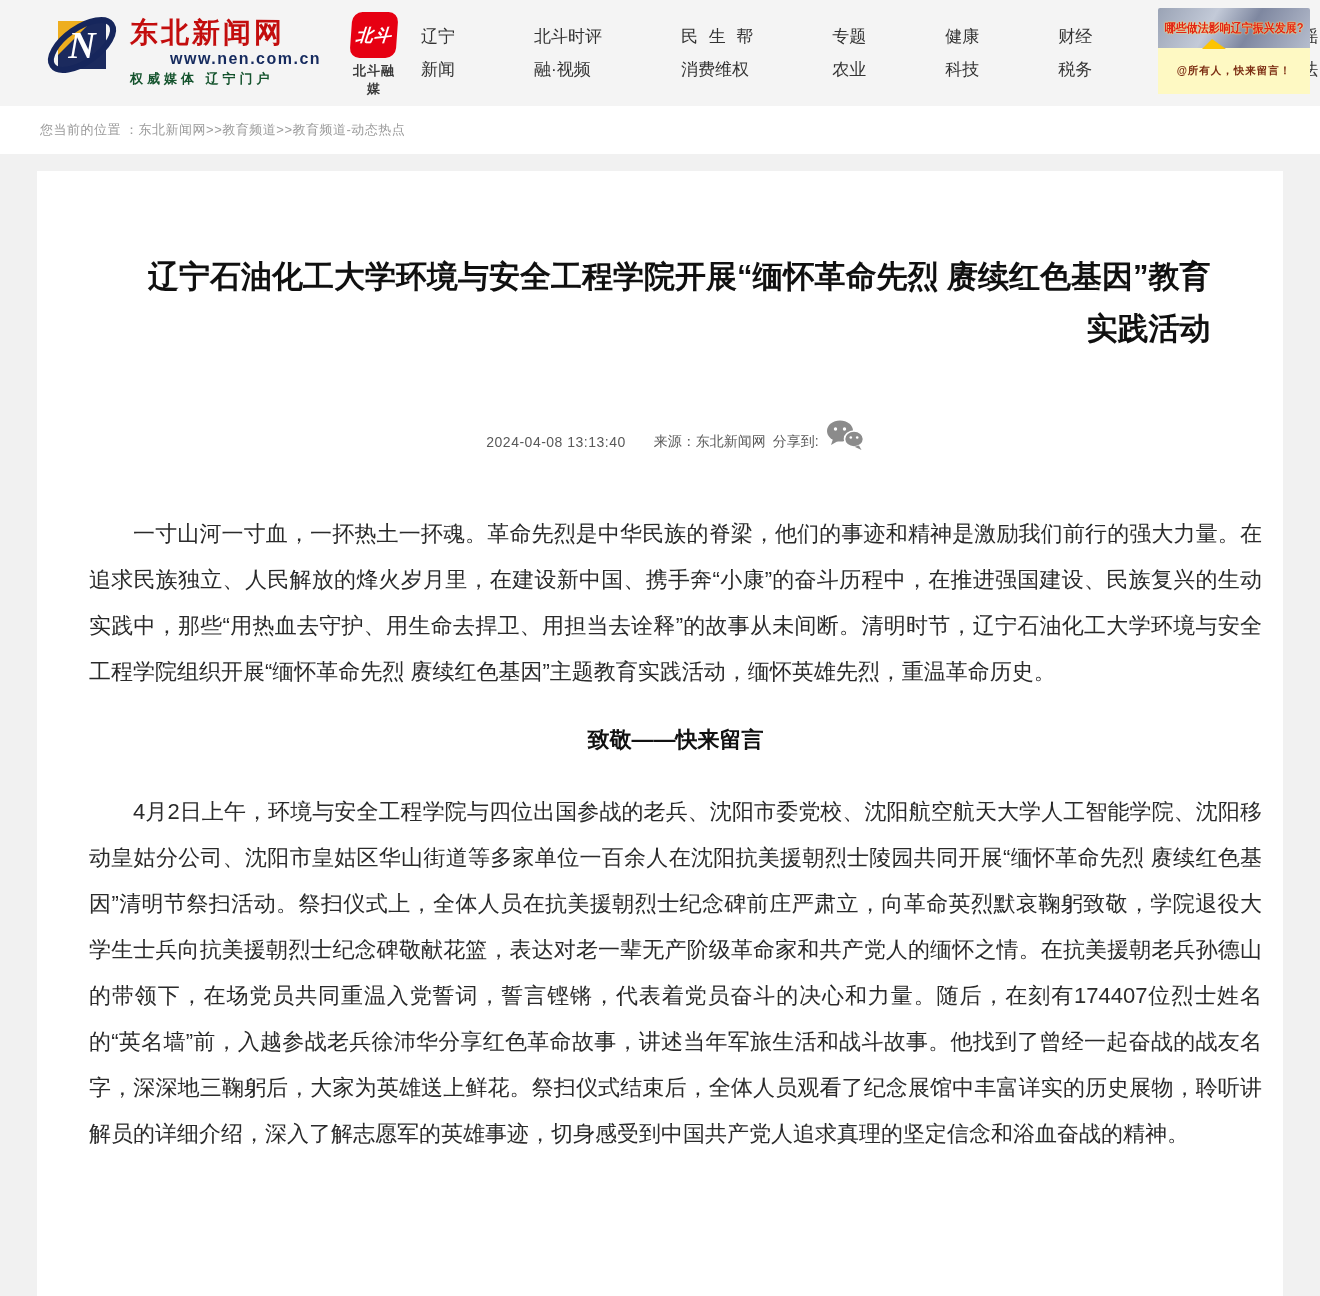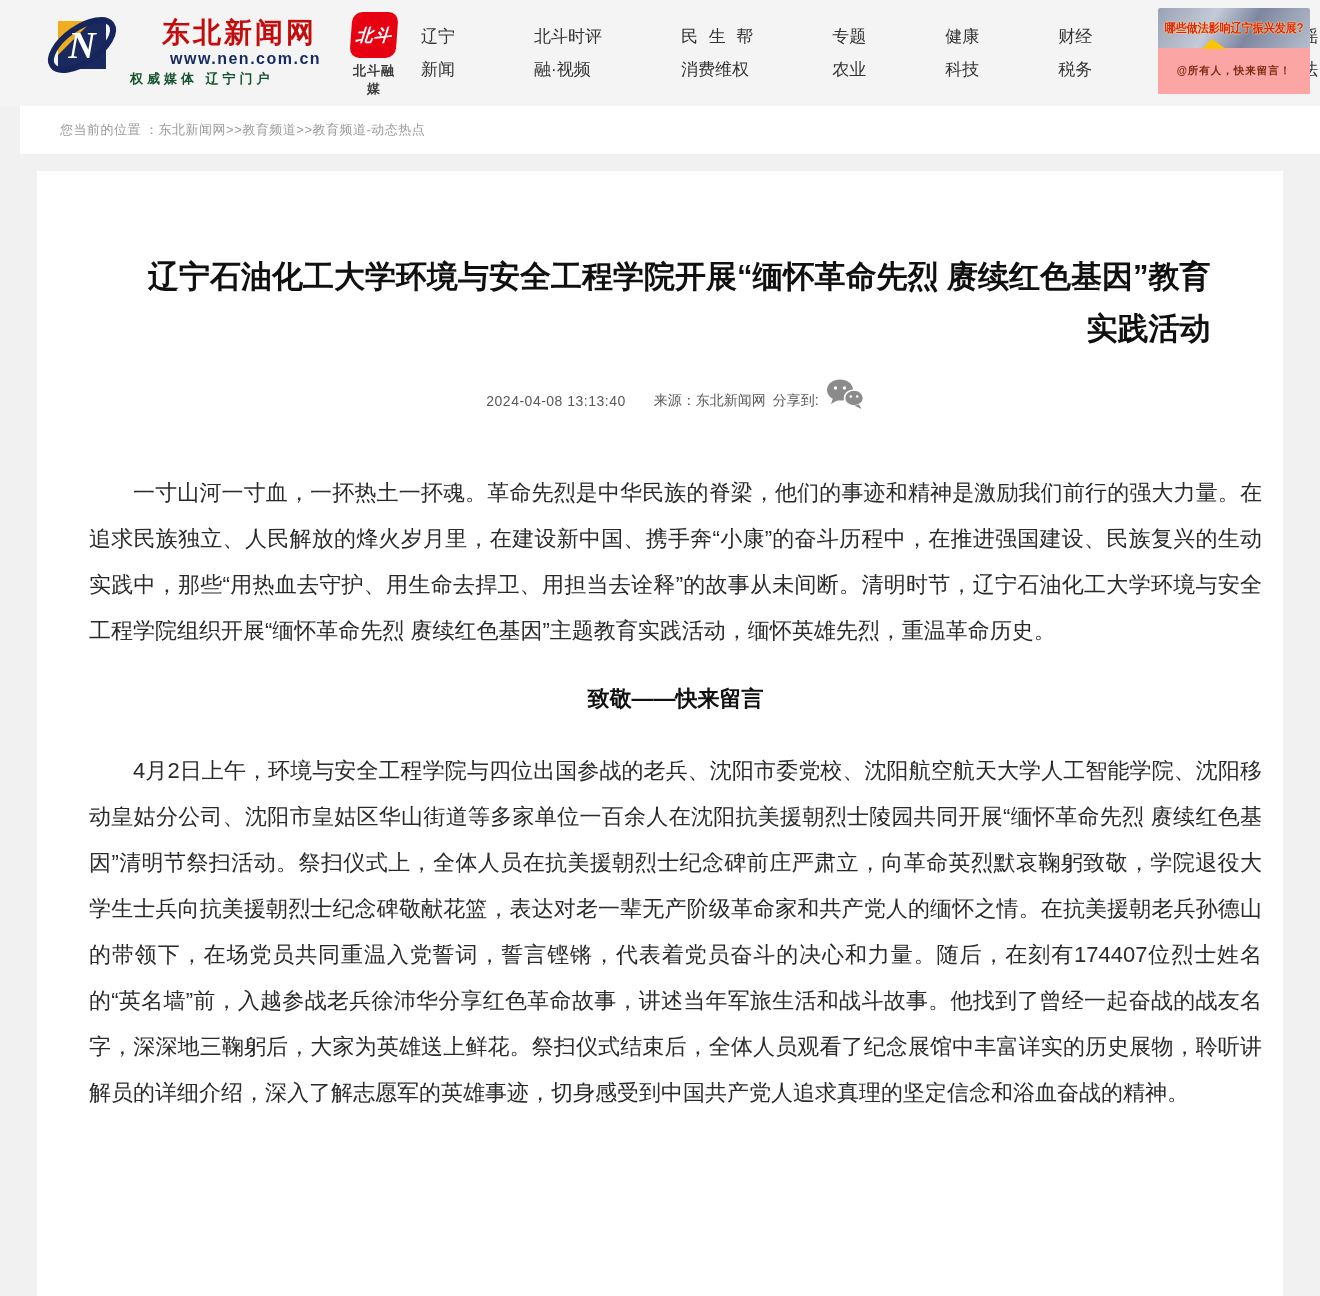--- a/index.html
+++ b/index.html
@@ -20,21 +20,20 @@
     align-items: center;
     padding-left: 38px;
     position: relative;
   }
   .logo-wrap { display: flex; align-items: center; }
   .logo-graphic { width: 88px; height: 88px; flex: 0 0 auto; }
   .logo-text { margin-left: 4px; }
   .site-name {
     color: #c30d0d; font-size: 28px; font-weight: bold; letter-spacing: 3px;
     line-height: 30px;
-    margin-left: 32px;
   }
   .site-url { color: #152a5e; font-size: 16px; font-weight: bold; letter-spacing: 1.5px; line-height: 22px; margin-left: 40px; }
   .slogan { color: #14532d; font-size: 13px; font-weight: bold; letter-spacing: 4px; line-height: 18px; }
 
   .vdivider { width: 2px; height: 54px; background: #c9c9c9; margin: 0 14px 0 16px; }
 
   .beidou { text-align: center; margin-top: 4px; }
   .beidou-square {
     width: 46px; height: 46px; background: #e60012; border-radius: 10px;
     color: #fff; font-weight: bold; font-style: italic; font-size: 17px;
@@ -59,54 +58,53 @@
     height: 40px;
     background: linear-gradient(120deg, #9aa3b5 0%, #c3cad8 35%, #7e87a0 60%, #b6bdcd 100%);
     display: flex; align-items: center; justify-content: center;
   }
   .banner-line1 {
     color: #e02318; font-weight: bold; font-size: 11px; white-space: nowrap;
     text-shadow: 0 0 2px #ffe27a, 0 0 1px #ffe27a;
     transform: scaleY(1.1);
   }
   .banner-bottom {
-    height: 46px; background: #fca5a5; position: relative;
+    height: 46px; background: #fef9c3; position: relative;
     display: flex; align-items: center; justify-content: center;
   }
   .banner-bottom::before {
     content: ""; position: absolute; top: -9px; left: 44px;
     border-left: 10px solid transparent; border-right: 14px solid transparent;
     border-bottom: 10px solid #fdc400;
   }
   .banner-line2 { color: #7c2d12; font-weight: bold; font-size: 10.5px; letter-spacing: 1px; }
 
   
   .breadcrumb-bar {
     background: #ffffff; height: 48px;
     display: flex; align-items: center;
     padding-left: 40px;
     margin-bottom: 17px;
-    margin-left: 20px;
   }
   .breadcrumb { font-size: 13px; color: #9b9b9b; letter-spacing: 0.5px; }
 
   
   .article-panel {
     margin: 0 37px;
     background: #ffffff;
     min-height: 1130px;
     padding: 80px 21px 60px 52px;
   }
   .article-title {
     font-size: 31px; font-weight: bold; color: #101010;
     text-align: right; line-height: 52px;
     max-width: 1070px; margin: 0 auto;
   }
   .article-meta {
-    margin-top: 37px;
+    margin-top: 78px;
     display: flex; align-items: center; justify-content: center;
     color: #595959; font-size: 14px;
   }
   .meta-date { letter-spacing: 0.5px; }
   .meta-source { margin-left: 28px; }
   .meta-share { margin-left: 7px; }
   .wechat-icon { margin-left: 6px; margin-top: -14px; }
 
   .article-body {
     margin-top: 60px;

